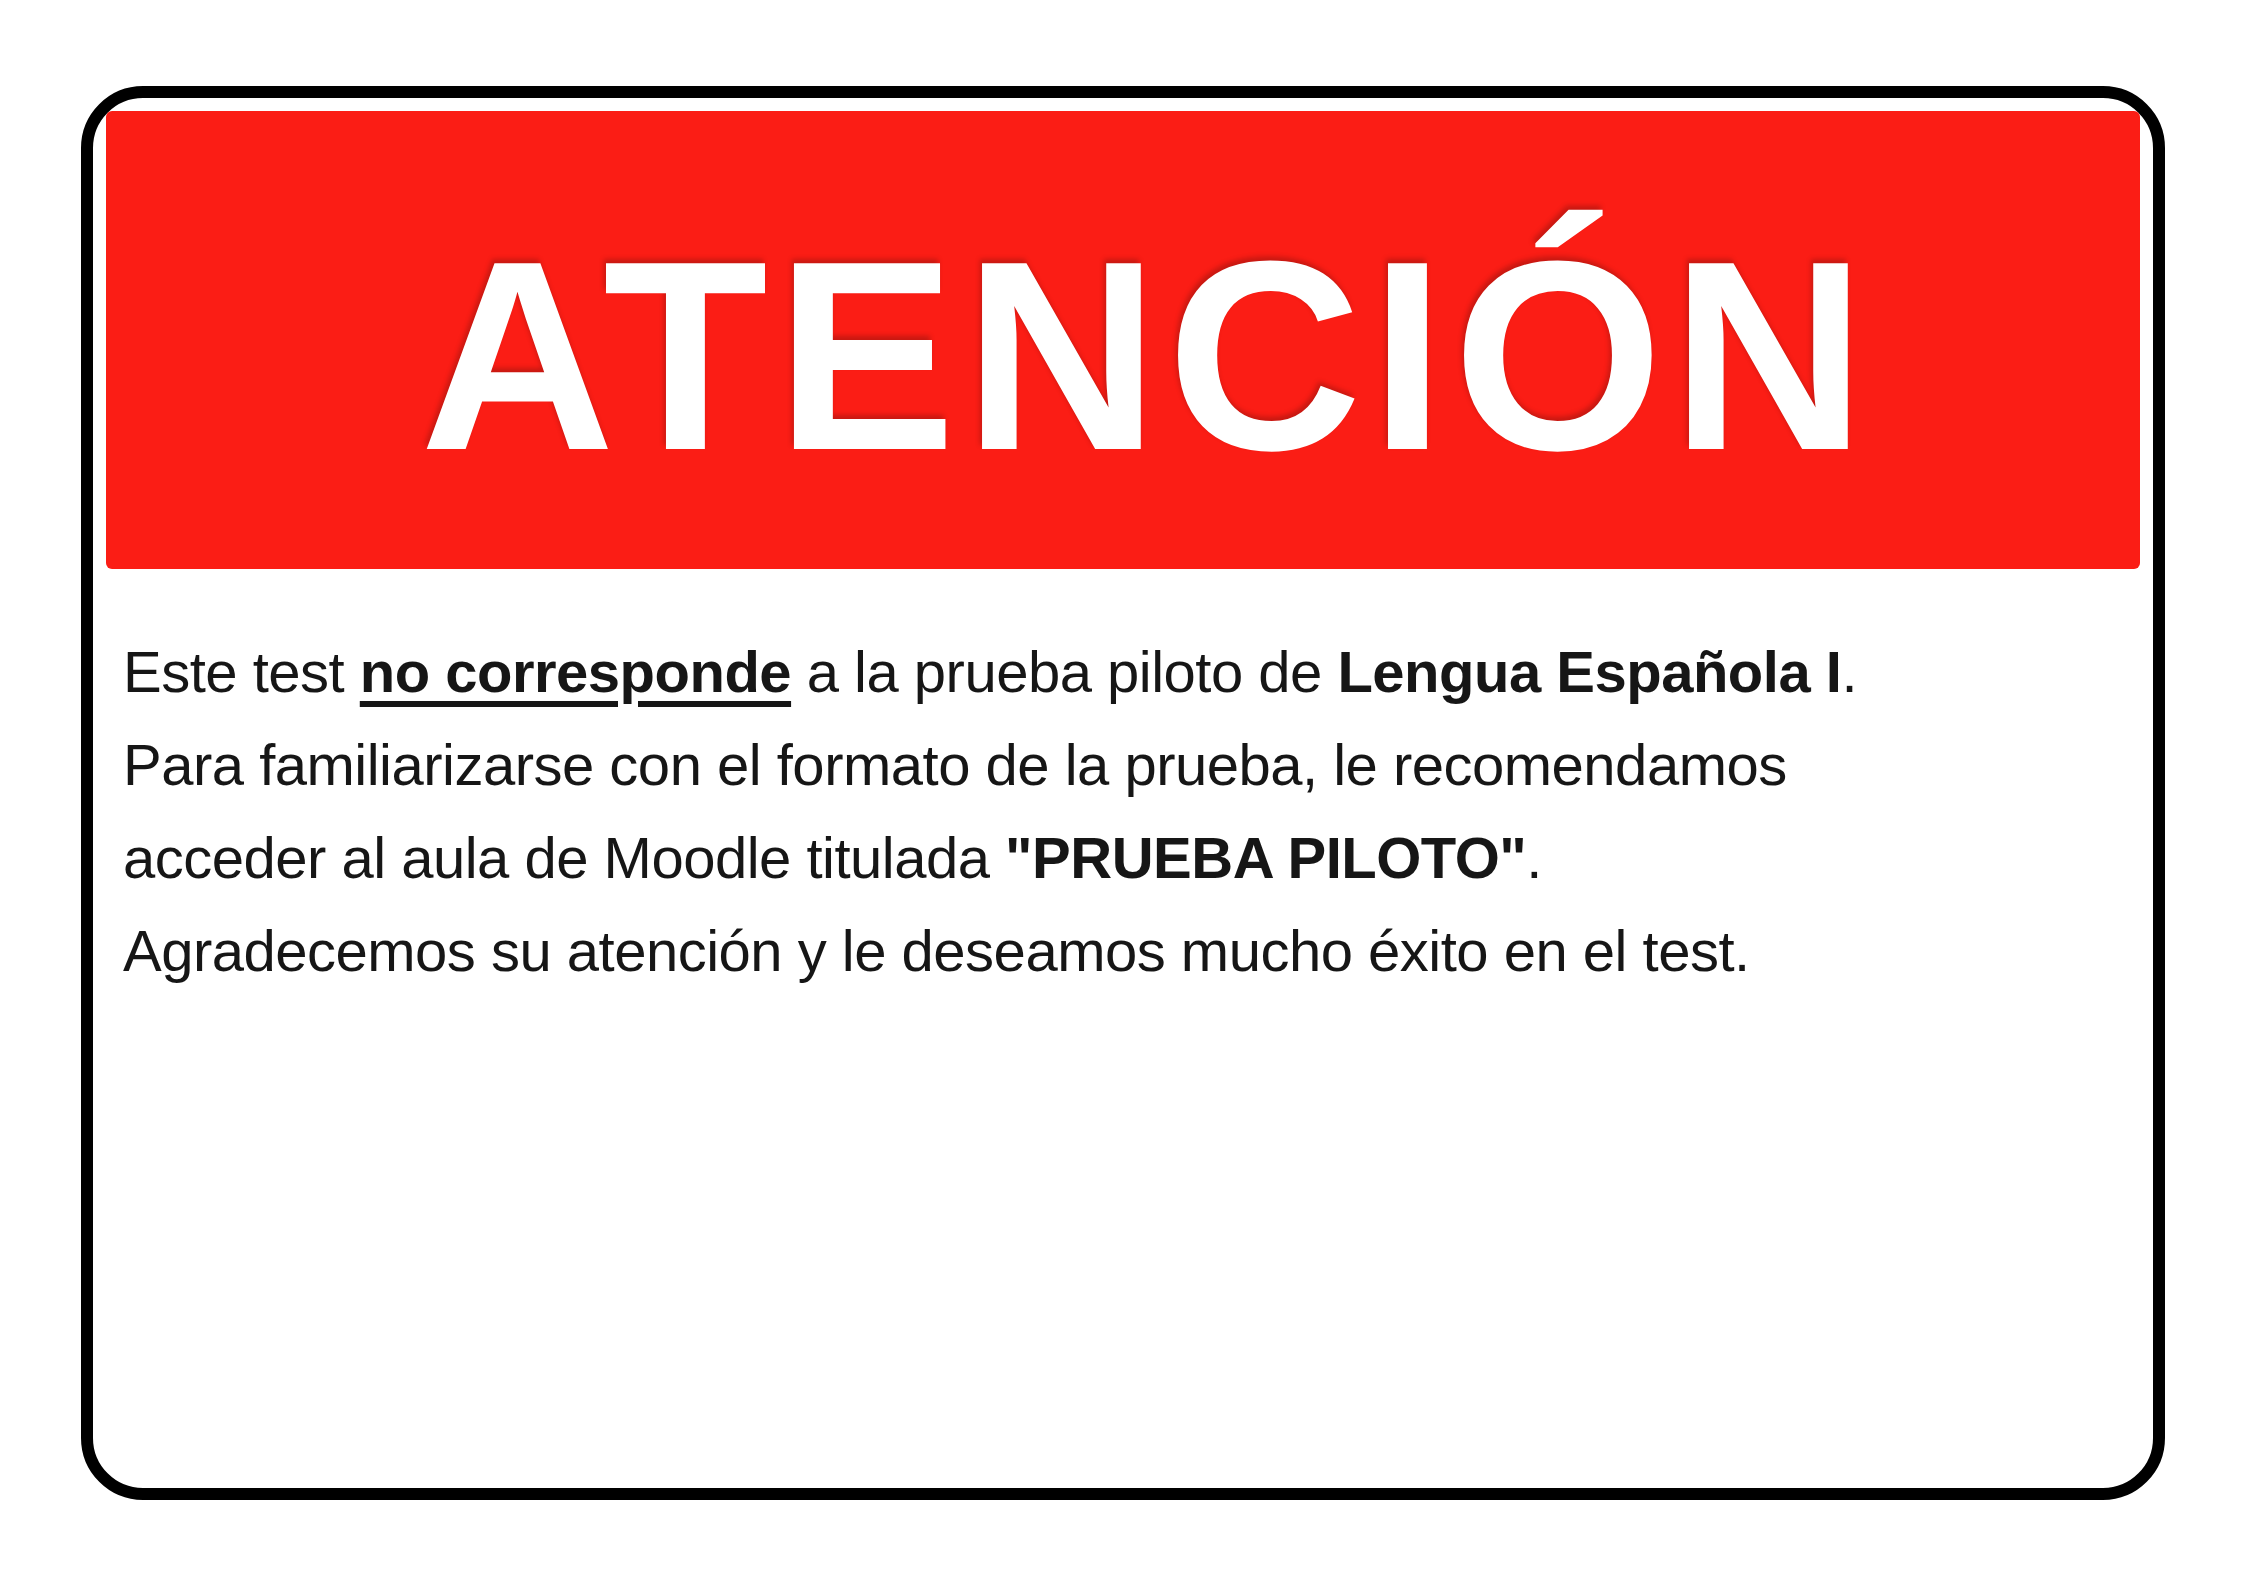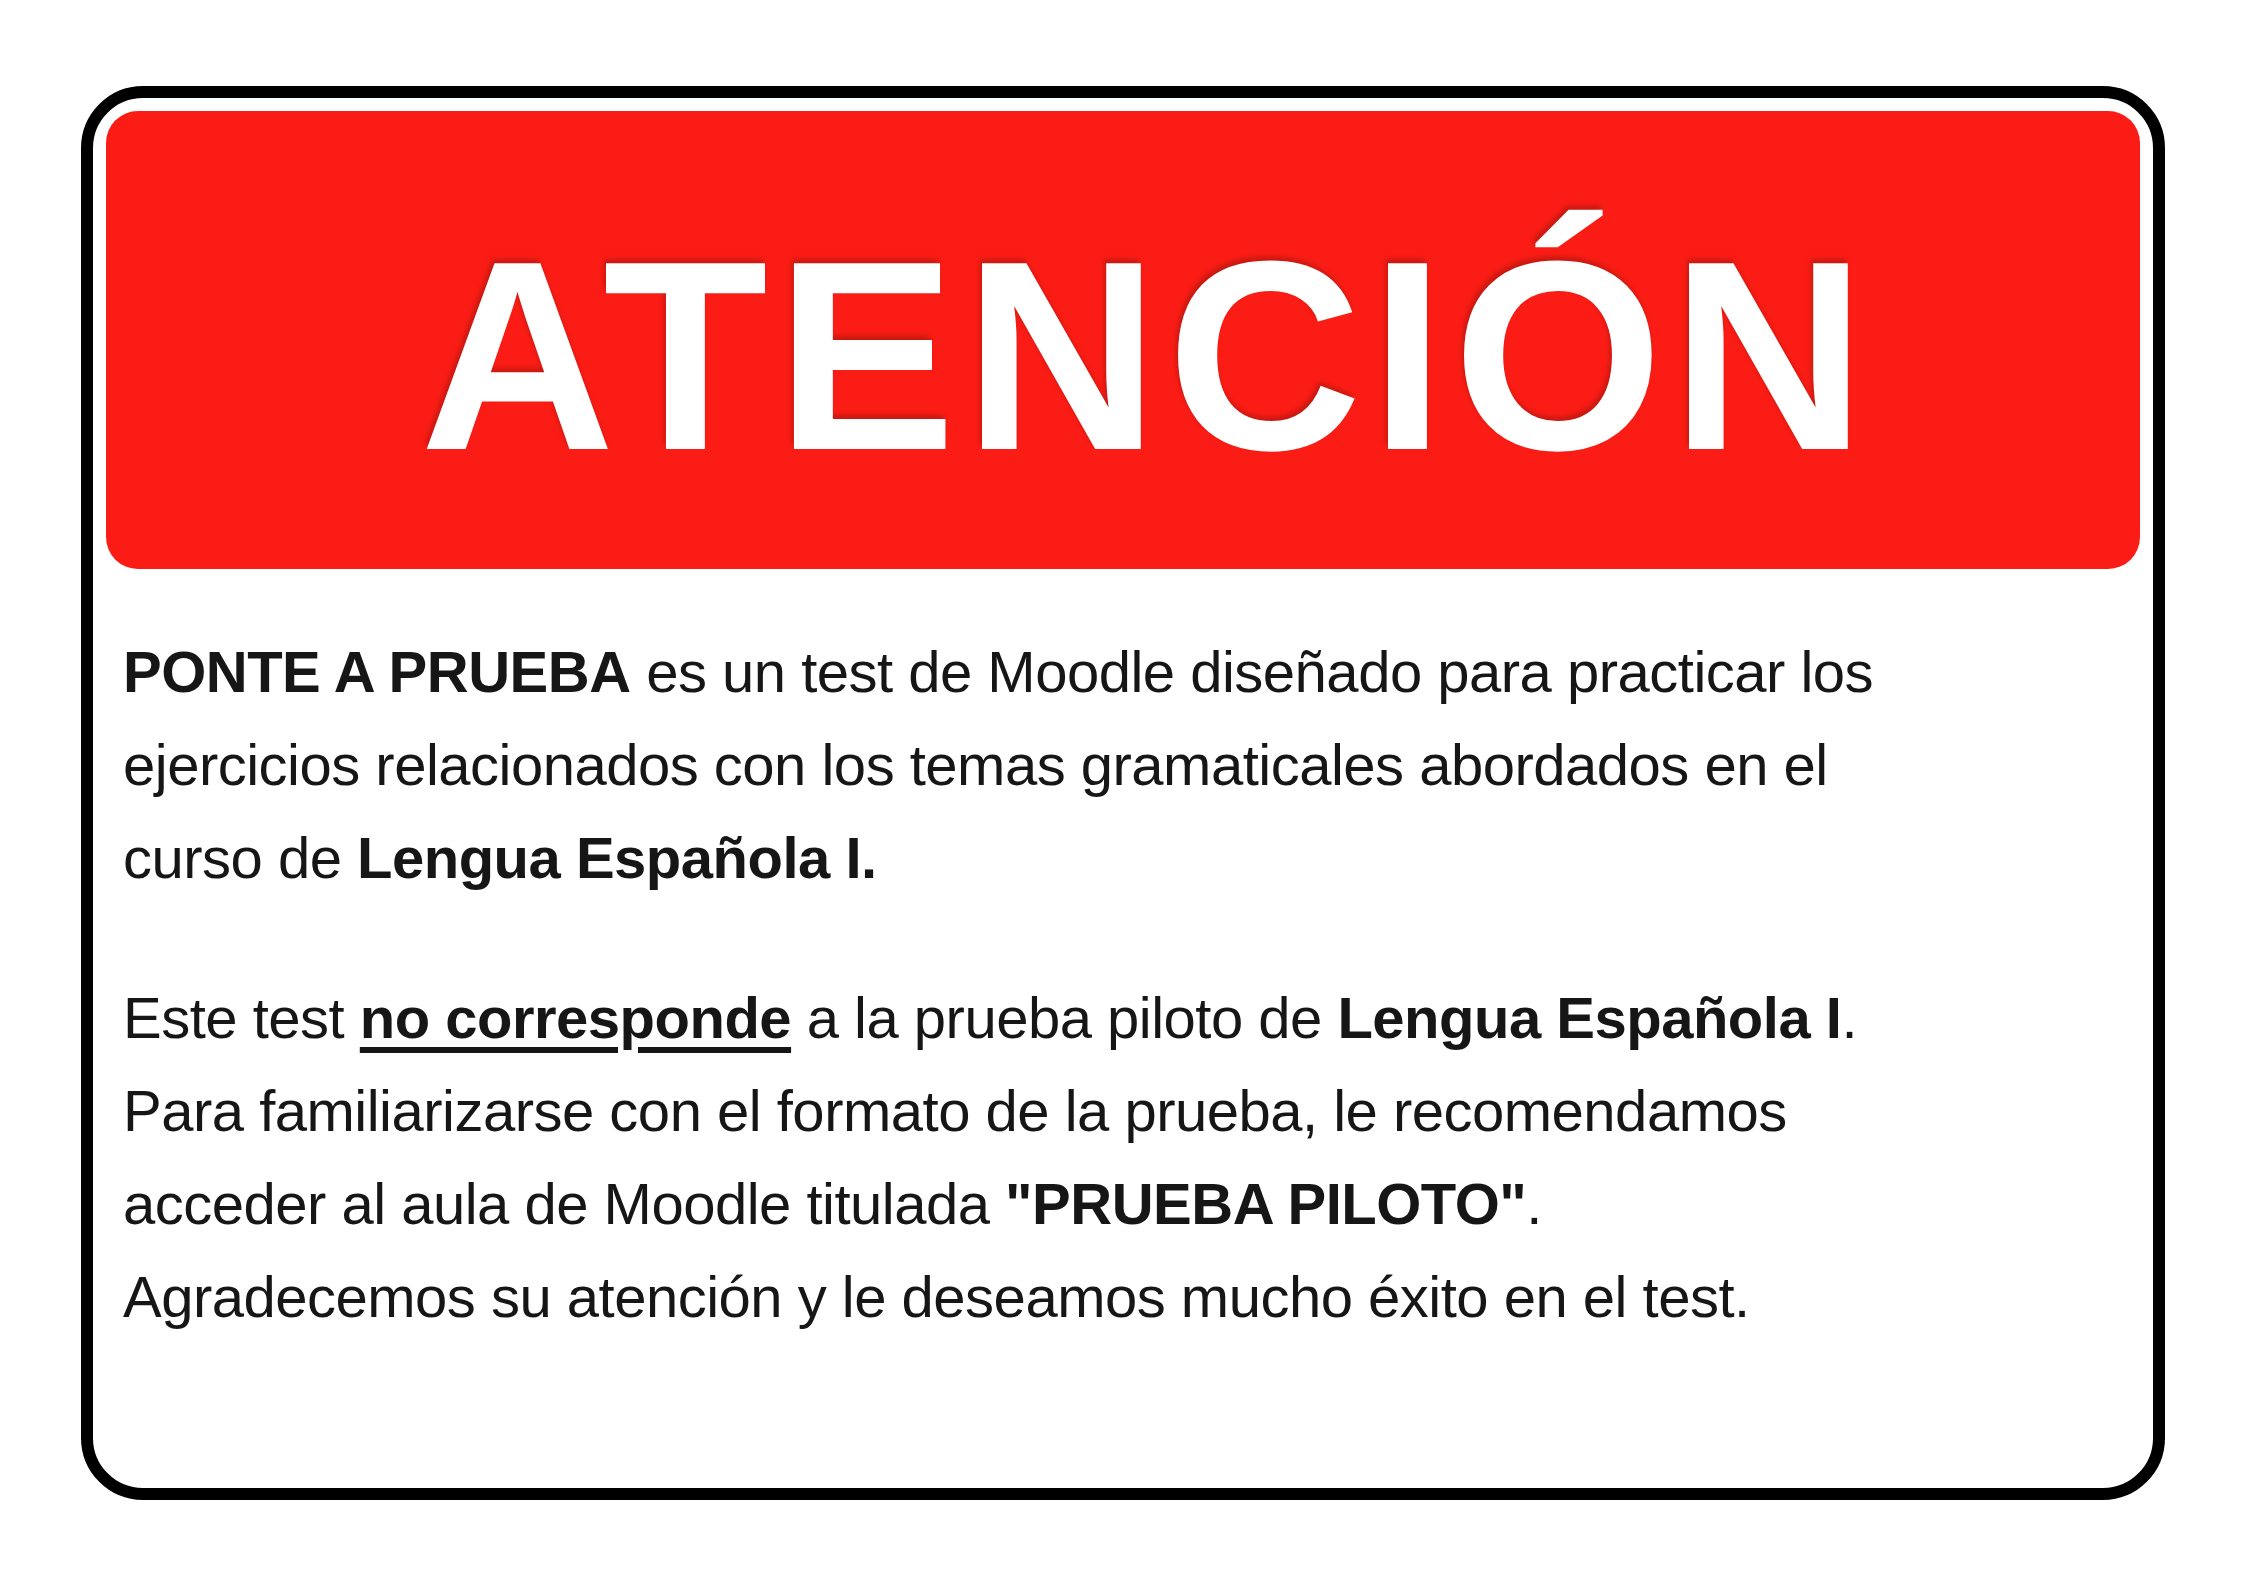--- a/index.html
+++ b/index.html
@@ -24,21 +24,21 @@
     background: #ffffff;
     border: 12px solid #000000;
     border-radius: 62px;
   }
   .banner {
     position: absolute;
     left: 13px;
     right: 13px;
     top: 13px;
     height: 458px;
-    border-radius: 32px;
+    border-radius: 6px;
     background: #fb1d15;
     display: flex;
     align-items: center;
     justify-content: center;
     overflow: hidden;
     padding-left: 48px;
   }
   .banner-title {
     font-size: 270px;
     font-weight: 700;
@@ -78,17 +78,16 @@
 </head>
 <body>
 
 <div class="card" style="background-color: rgb(255, 255, 255); border-color: rgb(0, 0, 0);">
 
   <div class="banner" style="background-color: rgb(251, 29, 21);">
     <div class="banner-title" style="color: rgb(255, 255, 255);">ATENCIÓN</div>
   </div>
 
   <div class="notice-body" style="color: rgb(22, 22, 22);">
-    <p><span class="b">PONTE A PRUEBA</span><span> es un test de Moodle diseñado para practicar los</span><br><span>ejercicios relacionados con los temas gramaticales abordados en el</span><br><span>curso de </span><span class="b">Lengua Española I.</span></p>
     <p><span>Este test </span><span class="b u">no corresponde</span><span> a la prueba piloto de </span><span class="b">Lengua Española I</span><span>.</span><br><span>Para familiarizarse con el formato de la prueba, le recomendamos</span><br><span>acceder al aula de Moodle titulada </span><span class="b">"PRUEBA PILOTO"</span><span>.</span><br><span>Agradecemos su atención y le deseamos mucho éxito en el test.</span></p>
   </div>
 
 </div>
 
 </body></html>

